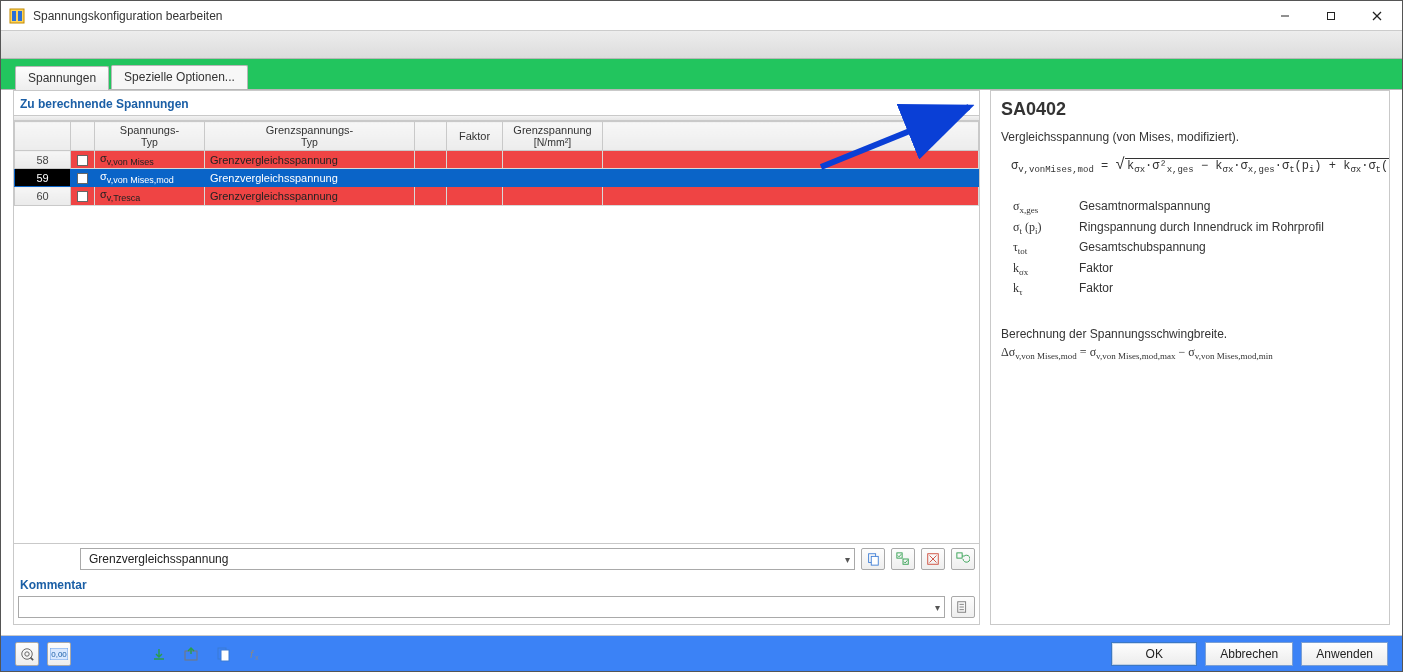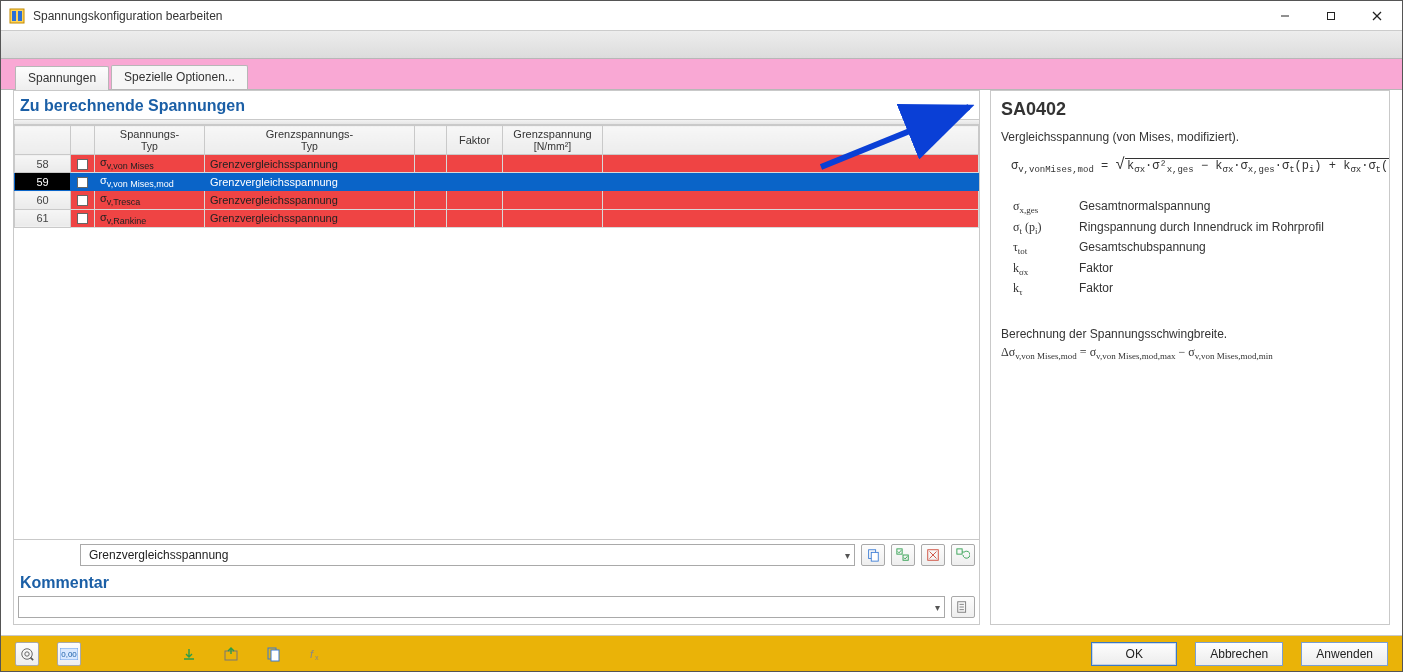--- a/index.html
+++ b/index.html
@@ -43,21 +43,21 @@
     height: 28px;
     background: linear-gradient(#ededed, #dcdcdc);
     border-bottom: 1px solid #b7b7b7;
   }
 
   .tabs {
     display: flex;
     align-items: flex-end;
     padding: 6px 8px 0 14px;
     gap: 2px;
-    background: #f9a8d4;
+    background: #22c55e;
   }
   .tab {
     padding: 4px 12px 5px;
     border: 1px solid #b7b7b7;
     border-bottom: none;
     border-radius: 2px 2px 0 0;
     background: #f7f7f7;
     color: #333;
     font-size: 12px;
   }
@@ -81,21 +81,21 @@
     flex: 1;
     display: flex;
     flex-direction: column;
     border: 1px solid #c9c9c9;
     min-width: 0;
   }
   .section-title {
     color: #1b5fa6;
     font-weight: 600;
     padding: 6px 6px 4px;
-    font-size: 16px;
+    font-size: 12px;
   }
 
   .grid-wrap {
     flex: 1;
     display: flex;
     flex-direction: column;
     overflow: hidden;
   }
   .grid-bar {
     height: 6px;
@@ -210,22 +210,22 @@
     position:absolute;
     pointer-events:none;
   }
 
   .footer {
     height: 36px;
     border-top: 1px solid #c9c9c9;
     display:flex;
     align-items:center;
     padding: 0 14px;
-    gap:18px;
-    background:#eab308;
+    gap:8px;
+    background:#3b82f6;
   }
   .footer .spacer { flex:1; }
   .ftricon {
     width:24px;height:24px;
     display:flex;align-items:center;justify-content:center;
     border-radius:2px;
   }
   .ftricon.box { border:1px solid #a9a9a9; background:linear-gradient(#fdfdfd,#eee);}
   .btn {
     min-width:86px; height:24px;
@@ -330,30 +330,20 @@
               <tr>
                 <td class="rownum">60</td>
                 <td style="text-align:center"><span class="chk"></span></td>
                 <td>σ<span class="sub">v,Tresca</span></td>
                 <td>Grenzvergleichsspannung</td>
                 <td></td>
                 <td></td>
                 <td></td>
                 <td></td>
               </tr>
-              <tr>
-                <td class="rownum">61</td>
-                <td style="text-align:center"><span class="chk"></span></td>
-                <td>σ<span class="sub">v,Rankine</span></td>
-                <td>Grenzvergleichsspannung</td>
-                <td></td>
-                <td></td>
-                <td></td>
-                <td></td>
-              </tr>
             </tbody>
         </table>
         <div class="grid-body-fill"></div>
 
         <div class="dropdown-row">
           <div style="width:56px"></div>
           <div class="combo">
             <span>Grenzvergleichsspannung</span>
             <span class="chev">▾</span>
           </div>

